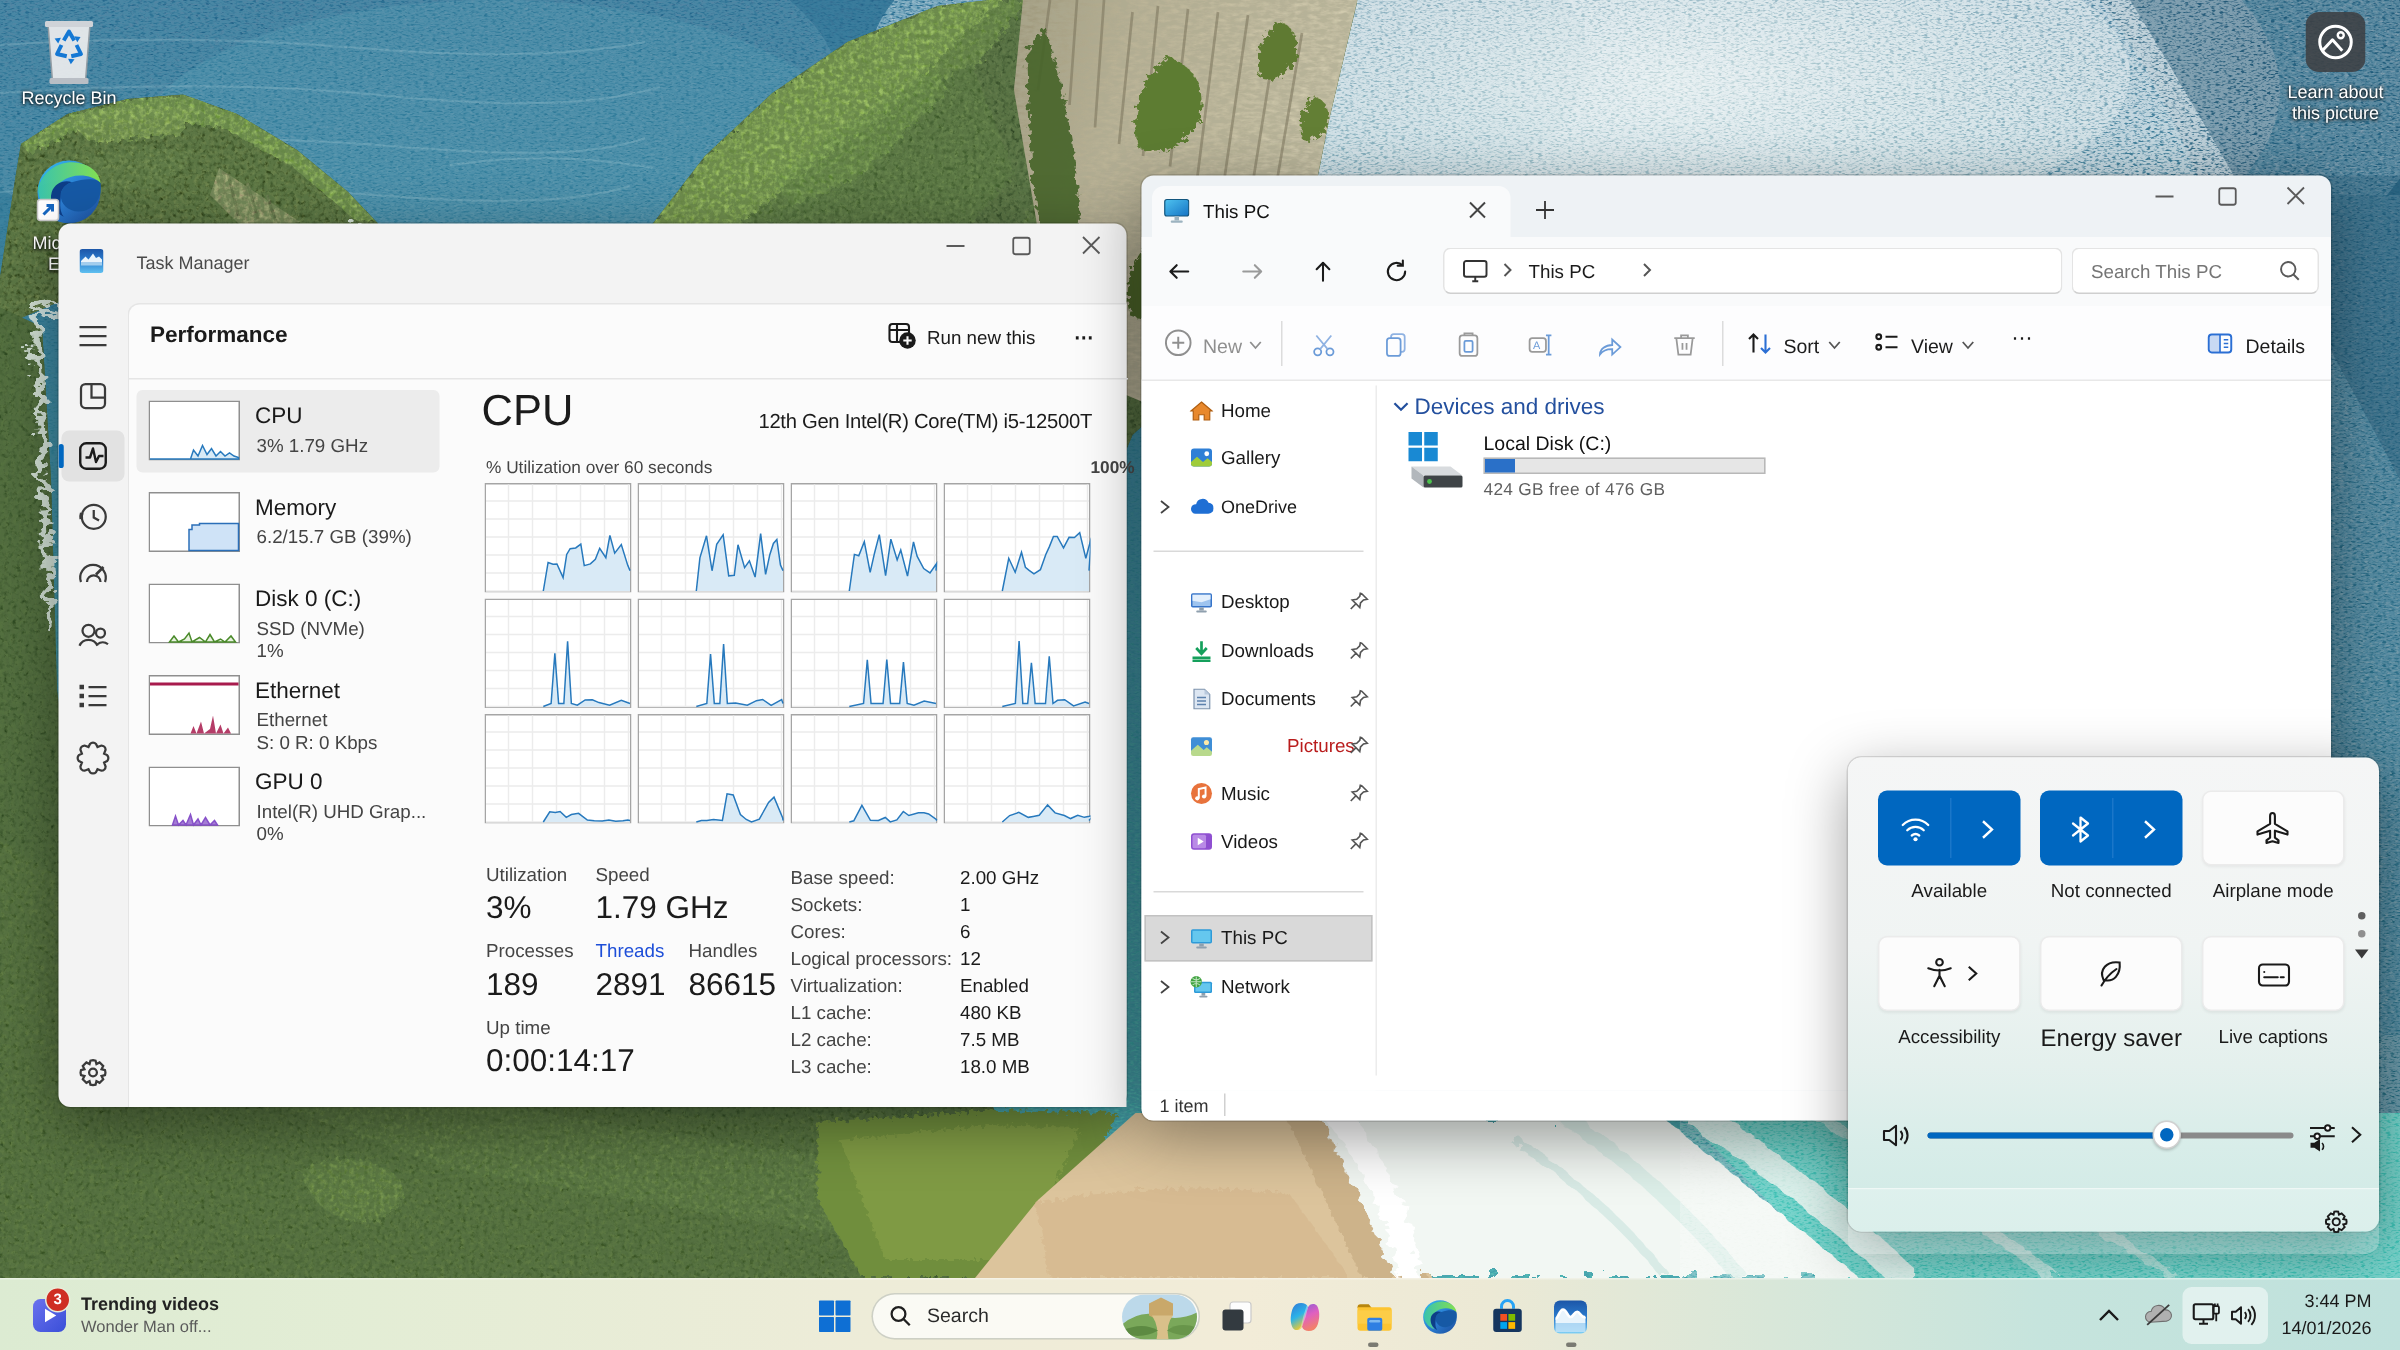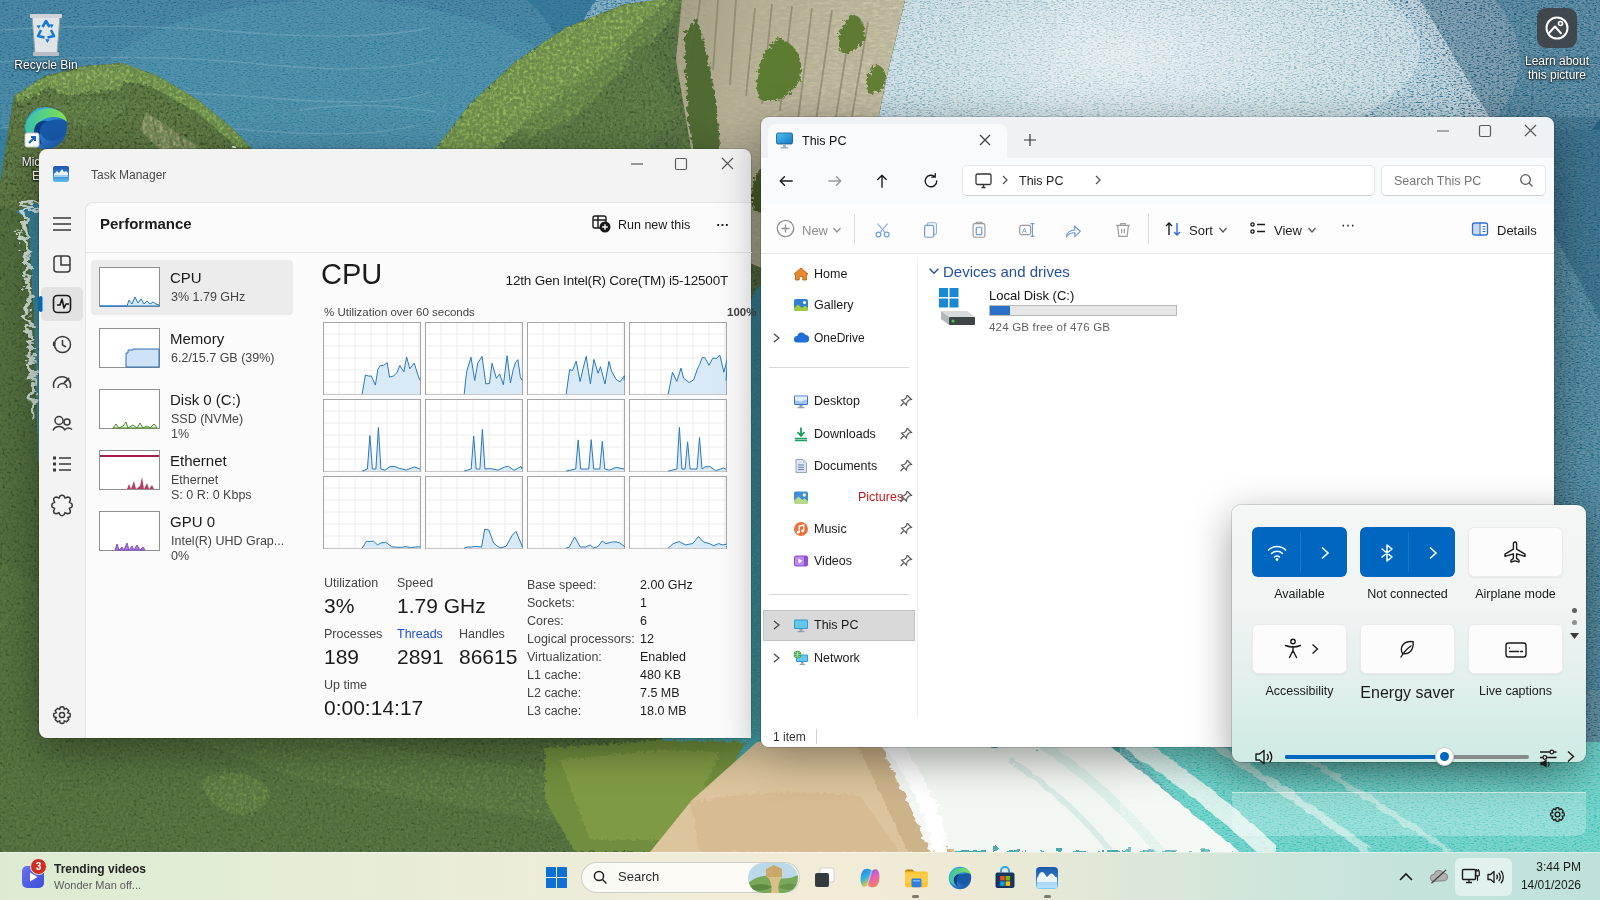--- a/index.html
+++ b/index.html
@@ -731,21 +731,21 @@
     <path d="M8,24 L16,30 16,38 8,32 Z" fill="#b2b7bc"></path>
     <rect x="16" y="30" width="26" height="8" rx="1" fill="#3f4447"></rect>
     <circle cx="20" cy="34" r="1.6" fill="#4dc34d"></circle>
   </svg>
   <div class="abs" style="left:228px;top:171px;font-size:13px;color:#111;">Local Disk (C:)</div>
   <div class="abs" style="left:228px;top:188px;width:188px;height:11px;background:#e6e6e6;border:1px solid #b8b8b8;box-sizing:border-box;"></div>
   <div class="abs" style="left:229px;top:189px;width:20px;height:9px;background:#2a70c8;"></div>
   <div class="abs" style="left:228px;top:204px;font-size:11.5px;color:#5f5f5f;letter-spacing:0.2px;">424 GB free of 476 GB</div>
 </div>
 
-<div class="win" id="qs" style="left:1232px;top:505px;width:354px;height:257px;background:linear-gradient(180deg,#f5f6f6 0%,#f0f4f3 40%,#e4f0ed 65%,#d8ede9 82%,#cfeae5 100%);border-radius:9px;font-size:12px;color:#1a1a1a;">
+<div class="win" id="qs" style="left:1232px;top:505px;width:354px;height:316px;background:linear-gradient(180deg,#f5f6f6 0%,#f0f4f3 40%,#e4f0ed 65%,#d8ede9 82%,#cfeae5 100%);border-radius:9px;font-size:12px;color:#1a1a1a;">
 
   <div class="abs" style="left:20px;top:22px;width:95px;height:50px;background:#0067c0;border-radius:6px;"></div>
   <div class="abs" style="left:68px;top:27px;width:1px;height:40px;background:#1a77c9;"></div>
   <svg class="abs" style="left:34px;top:37px" width="22" height="22" viewBox="0 0 22 22">
         <g stroke="#fff" fill="none" stroke-width="1.5" stroke-linecap="round">
           <path d="M2.5,8 a12,12 0 0,1 17,0"></path>
           <path d="M5.5,11.5 a8,8 0 0,1 11,0"></path>
           <path d="M8.5,15 a4,4 0 0,1 5,0"></path>
         </g>
         <circle cx="11" cy="17.5" r="1.4" fill="#fff"></circle>

